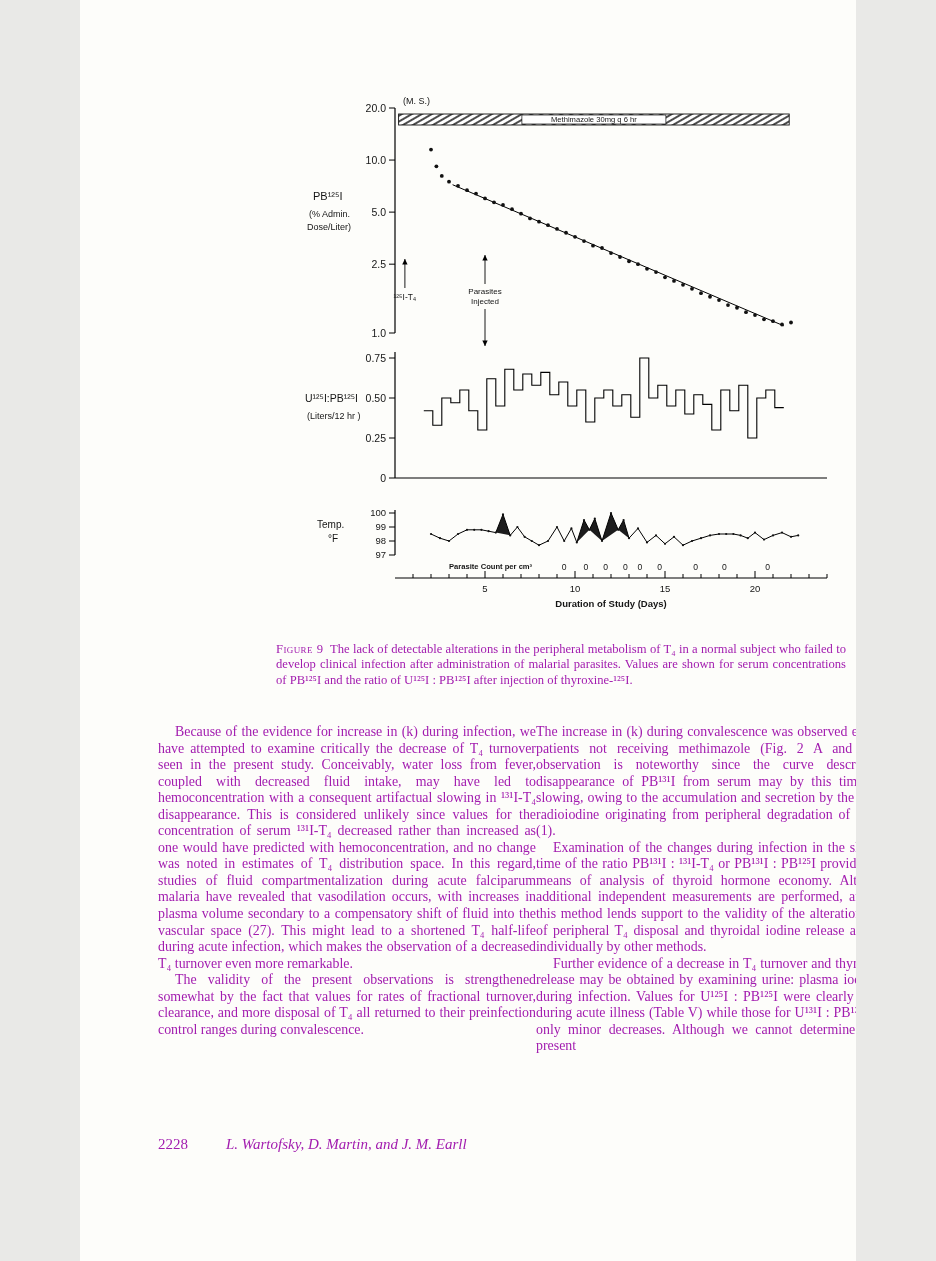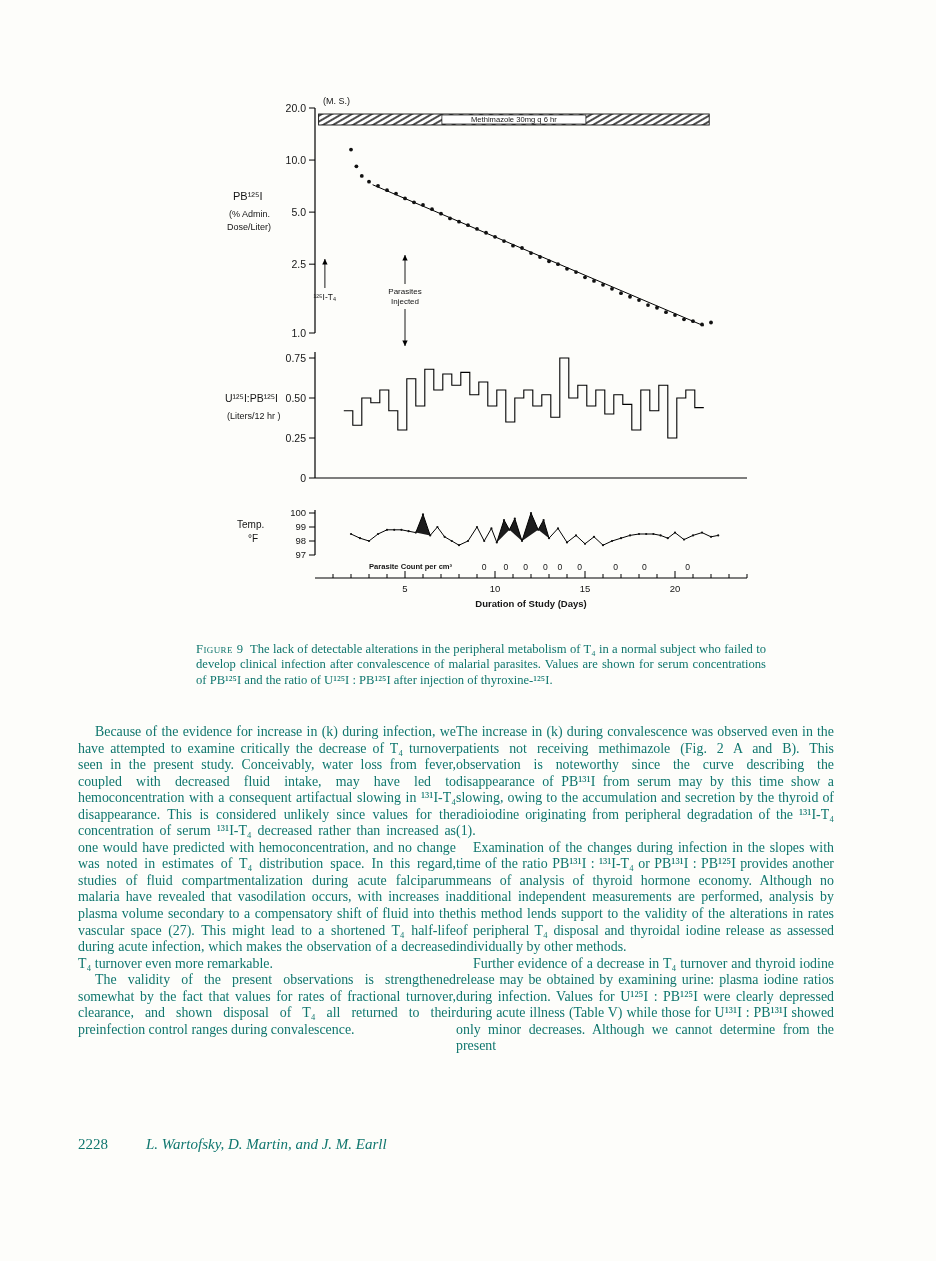--- a/index.html
+++ b/index.html
@@ -1,18 +1,18 @@
 <!DOCTYPE html>
 <html><head>
 <meta charset="utf-8">
 <style>
   *{box-sizing:border-box}
   html,body{margin:0;padding:0;background:#e9e9e7}
-  .page{width:936px;height:1261px;margin:0 auto;background:#fdfdfa;position:relative;
-        font-family:"Liberation Serif","DejaVu Serif",serif;color:#0f766e;overflow:hidden}
+  .page{width:776px;height:1261px;margin:0 auto;background:#fdfdfa;position:relative;
+        font-family:"Liberation Serif","DejaVu Serif",serif;color:#a21caf;overflow:hidden}
   .figure-wrap{position:absolute;top:88px;left:115px;width:644px}
   #figure-svg{display:block}
   #figure-svg text{font-family:"Liberation Sans","DejaVu Sans",sans-serif;fill:#151515}
   .caption{position:absolute;top:642px;left:196px;width:570px;font-size:12.6px;
            line-height:15.3px;text-align:justify}
   .caption .sc{font-variant:small-caps;letter-spacing:.4px}
   .columns{position:absolute;top:724px;left:78px;width:784px;display:flex;}
   .col{width:378px;font-size:13.9px;line-height:16.55px;text-align:justify}
   .col p{margin:0;text-indent:17px}
   .col p.no-indent{text-indent:0}
@@ -237,27 +237,27 @@
           <line x1="578" y1="490" x2="578" y2="486" stroke="#000" stroke-width="1"></line>
           <line x1="596" y1="490" x2="596" y2="486" stroke="#000" stroke-width="1"></line>
           <line x1="614" y1="490" x2="614" y2="486" stroke="#000" stroke-width="1"></line>
           <line x1="632" y1="490" x2="632" y2="486" stroke="#000" stroke-width="1"></line>
           <text x="416" y="519" text-anchor="middle" font-size="9.5" font-weight="bold">Duration of Study (Days)</text>
         </g>
       </svg>
   </div>
 
   <div class="caption">
-    <span class="sc">Figure 9</span>&nbsp;&nbsp;<span>The lack of detectable alterations in the peripheral metabolism of T₄ in a normal subject who failed to develop clinical infection after convalescence of malarial parasites. Values are shown for serum concentrations of PB¹²⁵I and the ratio of U¹²⁵I : PB¹²⁵I after injection of thyroxine-¹²⁵I.</span>
+    <span class="sc">Figure 9</span>&nbsp;&nbsp;<span>The lack of detectable alterations in the peripheral metabolism of T₄ in a normal subject who failed to develop clinical infection after administration of malarial parasites. Values are shown for serum concentrations of PB¹²⁵I and the ratio of U¹²⁵I : PB¹²⁵I after injection of thyroxine-¹²⁵I.</span>
   </div>
 
   <div class="columns">
     <div class="col" id="col-left">
         <p>Because of the evidence for increase in (k) during infection, we have attempted to examine critically the decrease of T₄ turnover seen in the present study. Conceivably, water loss from fever, coupled with decreased fluid intake, may have led to hemoconcentration with a consequent artifactual slowing in ¹³¹I-T₄ disappearance. This is considered unlikely since values for the concentration of serum ¹³¹I-T₄ decreased rather than increased as one would have predicted with hemoconcentration, and no change was noted in estimates of T₄ distribution space. In this regard, studies of fluid compartmentalization during acute falciparum malaria have revealed that vasodilation occurs, with increases in plasma volume secondary to a compensatory shift of fluid into the vascular space (27). This might lead to a shortened T₄ half-life during acute infection, which makes the observation of a decreased T₄ turnover even more remarkable.</p>
-        <p>The validity of the present observations is strengthened somewhat by the fact that values for rates of fractional turnover, clearance, and shown disposal of T₄ all returned to their preinfection control ranges during convalescence.</p>
+        <p>The validity of the present observations is strengthened somewhat by the fact that values for rates of fractional turnover, clearance, and more disposal of T₄ all returned to their preinfection control ranges during convalescence.</p>
       </div>
     <div class="col" id="col-right">
         <p class="no-indent">The increase in (k) during convalescence was observed even in the patients not receiving methimazole (Fig. 2 A and B). This observation is noteworthy since the curve describing the disappearance of PB¹³¹I from serum may by this time show a slowing, owing to the accumulation and secretion by the thyroid of radioiodine originating from peripheral degradation of the ¹³¹I-T₄ (1).</p>
         <p>Examination of the changes during infection in the slopes with time of the ratio PB¹³¹I : ¹³¹I-T₄ or PB¹³¹I : PB¹²⁵I provides another means of analysis of thyroid hormone economy. Although no additional independent measurements are performed, analysis by this method lends support to the validity of the alterations in rates of peripheral T₄ disposal and thyroidal iodine release as assessed individually by other methods.</p>
         <p>Further evidence of a decrease in T₄ turnover and thyroid iodine release may be obtained by examining urine: plasma iodine ratios during infection. Values for U¹²⁵I : PB¹²⁵I were clearly depressed during acute illness (Table V) while those for U¹³¹I : PB¹³¹I showed only minor decreases. Although we cannot determine from the present</p>
       </div>
   </div>
 
   <div class="footer">
     <span>2228</span><span class="authors">L. Wartofsky, D. Martin, and J. M. Earll</span>

